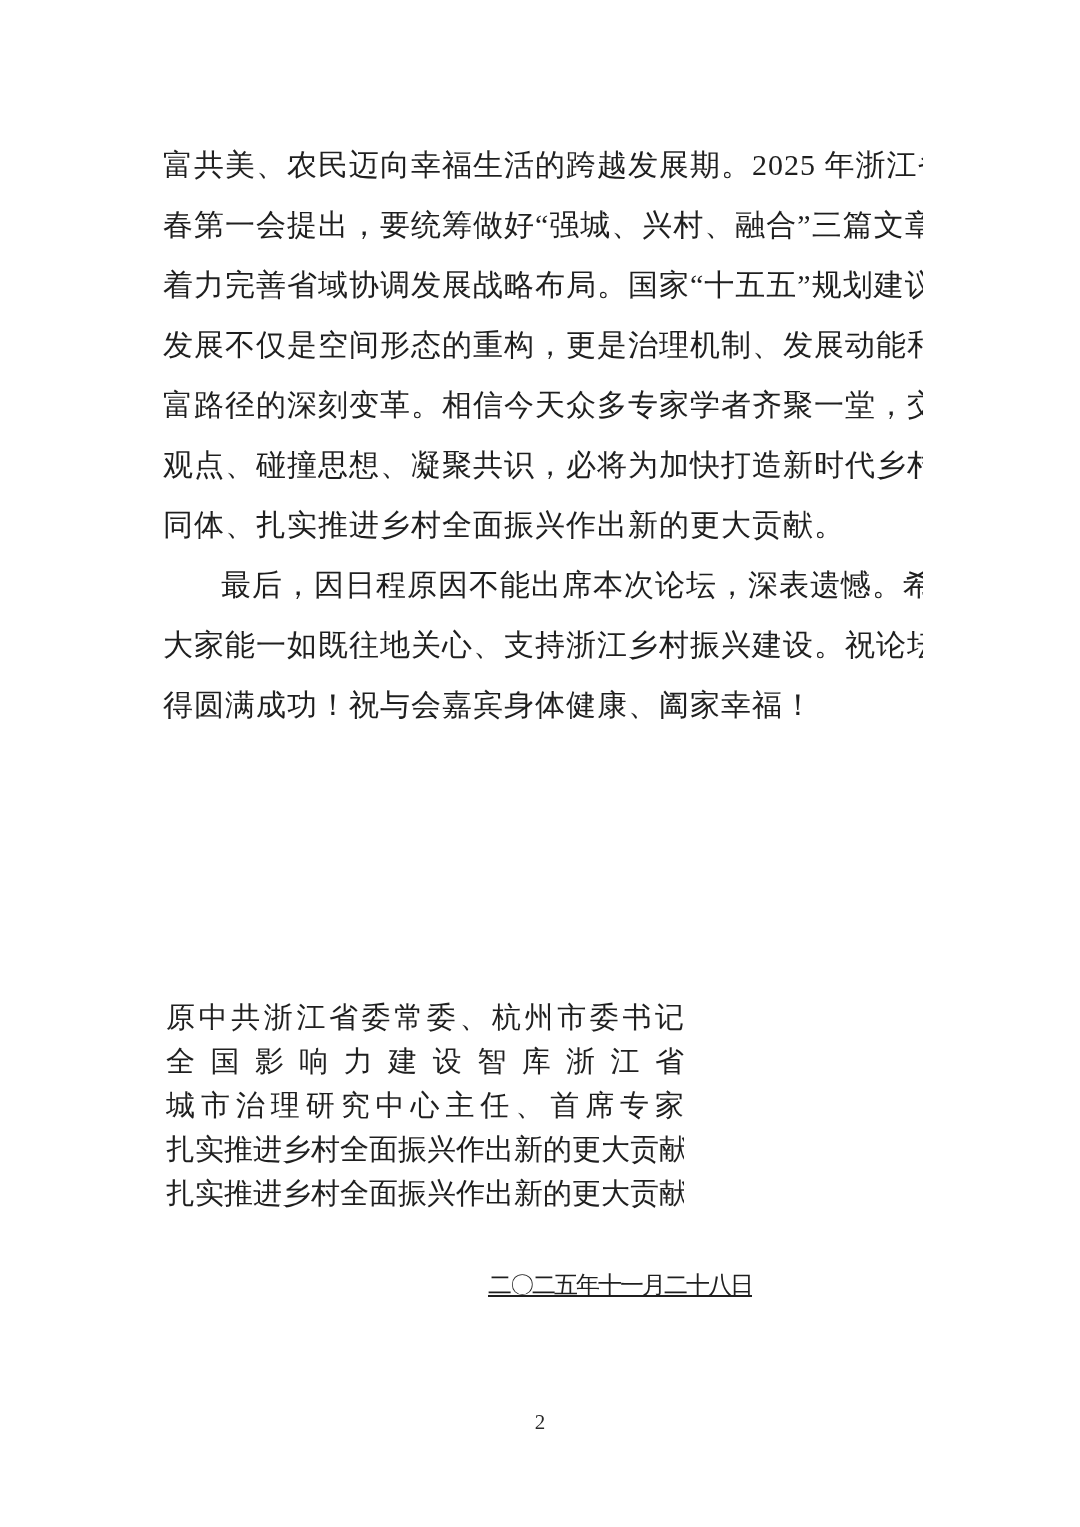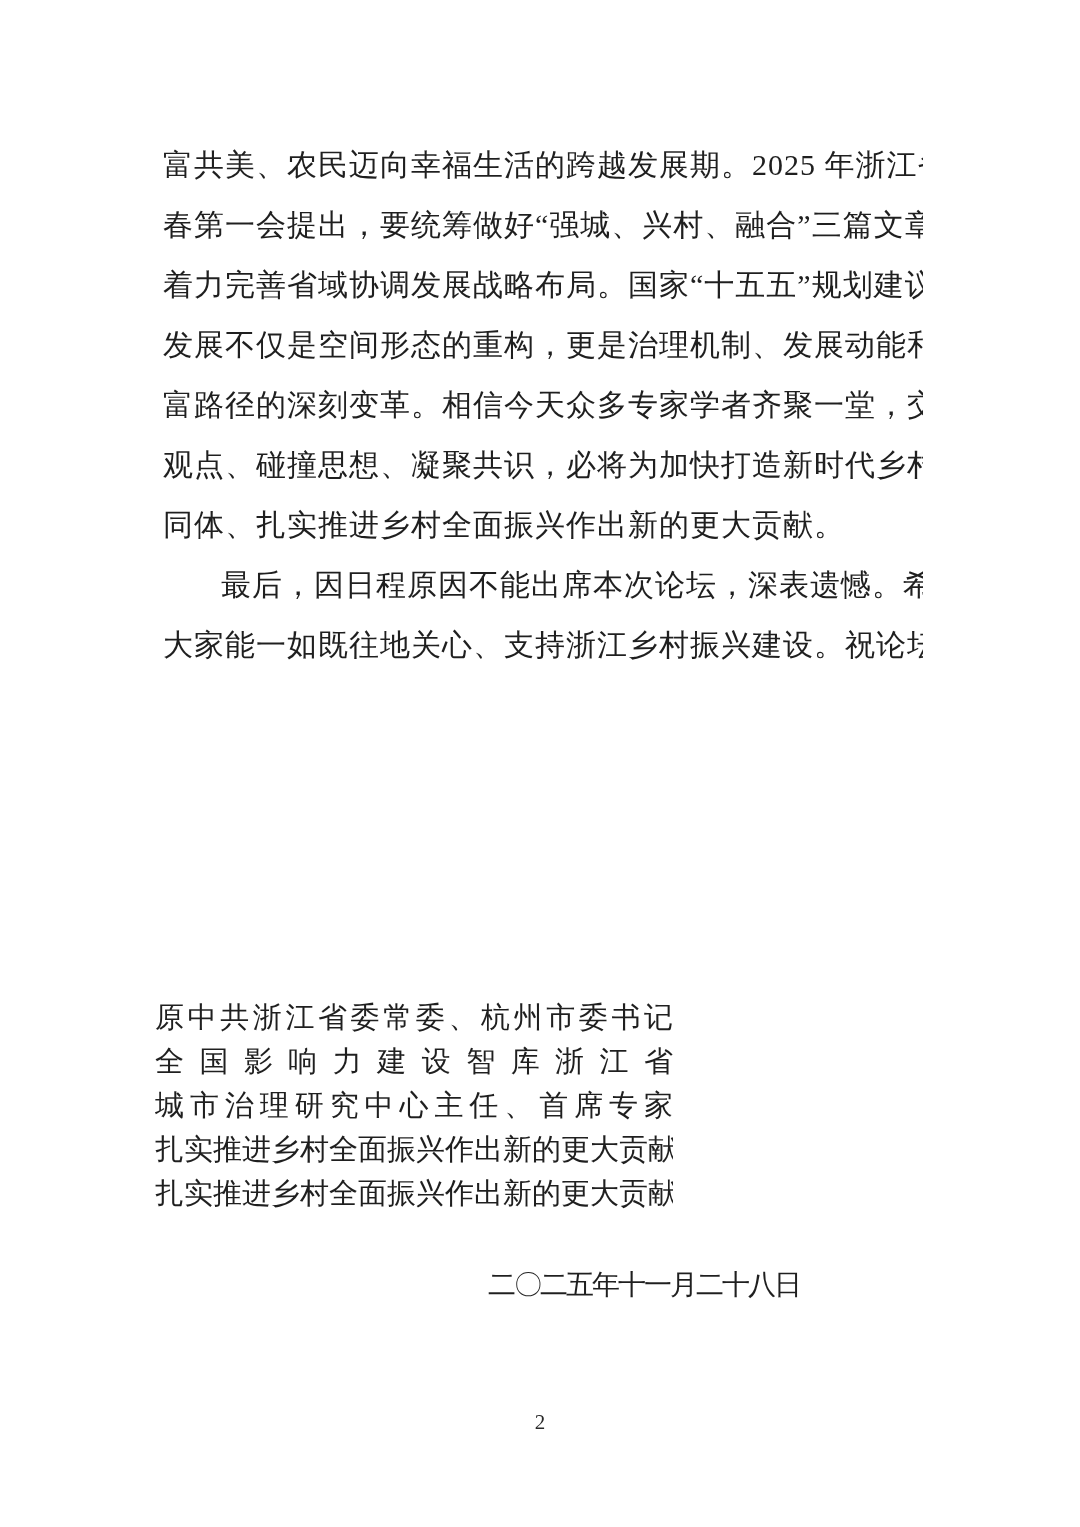--- a/index.html
+++ b/index.html
@@ -33,41 +33,42 @@
   }
   .body-text .line.para-end {
     text-align: right;
     text-align-last: left;
   }
   .body-text .line.indent {
     padding-left: 58px;
   }
   .signature-block {
     position: absolute;
-    left: 155px;
+    left: 166px;
     top: 995px;
     width: 518px;
     font-size: 29px;
     line-height: 44px;
   }
   .signature-block .sig-line {
     height: 44px;
     overflow: hidden;
     text-align: justify;
     text-align-last: justify;
     white-space: nowrap;
   }
   .date-line {
     position: absolute;
     left: 488px;
     top: 1266px;
-    font-size: 28px;
+    font-size: 24px;
     line-height: 38px;
     letter-spacing: -2px;
     white-space: nowrap;
+    text-decoration: underline;
   }
   .page-number {
     position: absolute;
     left: 0;
     top: 1408px;
     width: 100%;
     text-align: center;
     font-size: 21px;
     line-height: 28px;
     color: #2a2a2a;
@@ -81,20 +82,21 @@
   <div class="body-text">
     <div class="line">富共美、农民迈向幸福生活的跨越发展期。2025 年浙江省新</div>
     <div class="line">春第一会提出，要统筹做好“强城、兴村、融合”三篇文章，</div>
     <div class="line">着力完善省域协调发展战略布局。国家“十五五”规划建议</div>
     <div class="line">发展不仅是空间形态的重构，更是治理机制、发展动能和共</div>
     <div class="line">富路径的深刻变革。相信今天众多专家学者齐聚一堂，交流</div>
     <div class="line">观点、碰撞思想、凝聚共识，必将为加快打造新时代乡村共</div>
     <div class="line para-end">同体、扎实推进乡村全面振兴作出新的更大贡献。</div>
     <div class="line indent">最后，因日程原因不能出席本次论坛，深表遗憾。希望</div>
     <div class="line">大家能一如既往地关心、支持浙江乡村振兴建设。祝论坛取</div>
+    <div class="line para-end">得圆满成功！祝与会嘉宾身体健康、阖家幸福！</div>
   </div>
 
   <div class="signature-block">
     <div class="sig-line">原中共浙江省委常委、杭州市委书记</div>
     <div class="sig-line">全国影响力建设智库浙江省</div>
     <div class="sig-line">城市治理研究中心主任、首席专家</div>
     <div class="sig-line">扎实推进乡村全面振兴作出新的更大贡献</div>
     <div class="sig-line">扎实推进乡村全面振兴作出新的更大贡献</div>
   </div>
 

